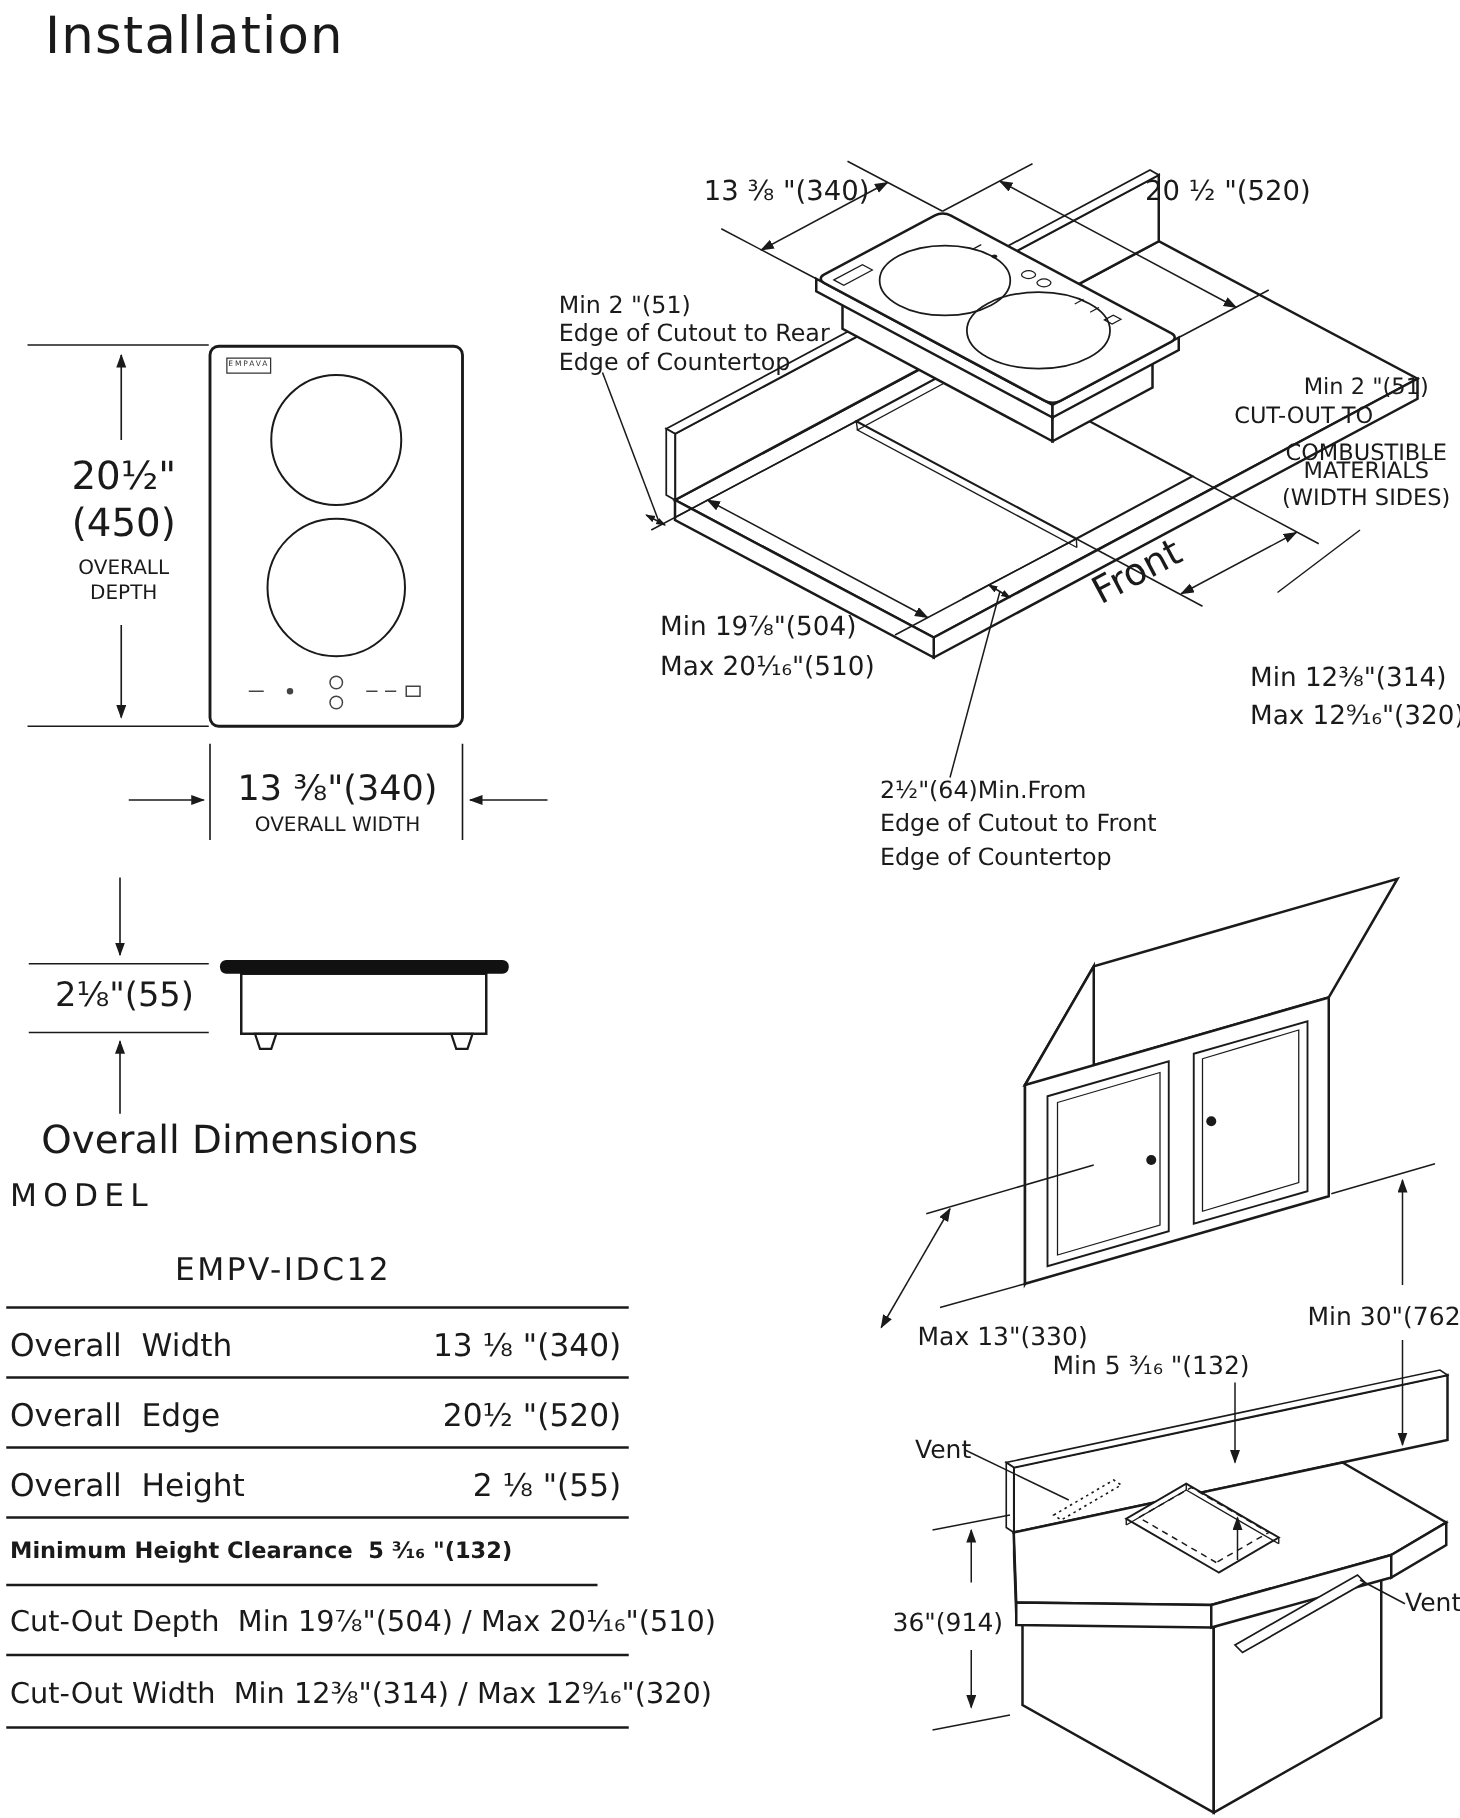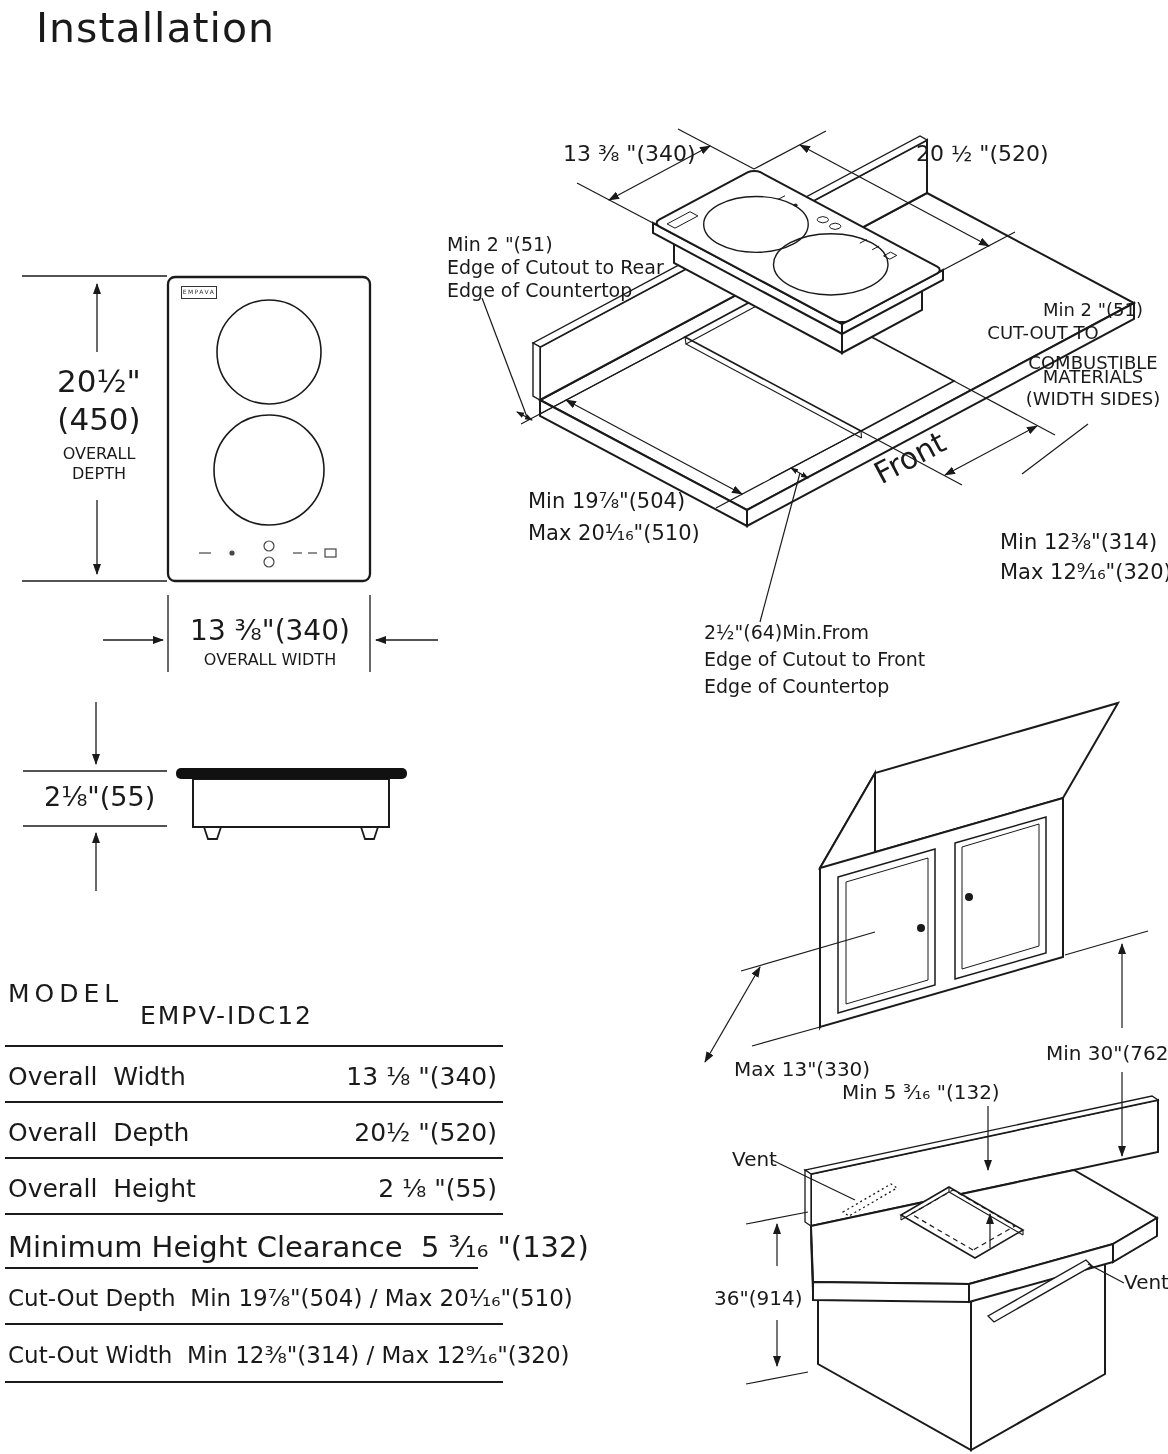--- a/index.html
+++ b/index.html
@@ -15,21 +15,21 @@
   .dim-mid{font-size:27px}
   .dim-w{font-size:28px}
   .sub{font-size:16px}
   .anno{font-size:19px}
   .anno-s{font-size:18px}
   .anno-m{font-size:21px}
   .cab{font-size:20px}
   .exp-dim{font-size:22px}
   .heading{font-size:31px}
   .trow{font-size:25px}
-  .trow-b{font-size:29px;font-weight:normal}
+  .trow-b{font-size:18px;font-weight:bold}
   .trow-s{font-size:23px}
   .tval{text-align:right}
   .model-hdr{font-size:25px;letter-spacing:5px}
   .model-val{font-size:25px;letter-spacing:2px}
   .logo-chip{position:absolute;left:181px;top:286px;width:34px;height:11px;border:1px solid #333;
              font-size:6px;letter-spacing:1.5px;text-align:center;line-height:9px;color:#333}
   .front-rot{transform:rotate(-28deg);font-size:30px}
 </style>
 </head>
 <body>
@@ -218,28 +218,29 @@
 
 <div class="lbl dim-big c" style="left:40px;top:363px;width:118px">20½"</div>
 <div class="lbl dim-big c" style="left:40px;top:401px;width:118px">(450)</div>
 <div class="lbl sub c" style="left:40px;top:444px;width:118px">OVERALL</div>
 <div class="lbl sub c" style="left:40px;top:464px;width:118px">DEPTH</div>
 <div class="lbl dim-w c" style="left:174px;top:614px;width:192px">13 ⅜"(340)</div>
 <div class="lbl sub c" style="left:174px;top:650px;width:192px">OVERALL WIDTH</div>
 
 <div class="lbl dim-mid" style="left:44px;top:781px">2⅛"(55)</div>
 
-
-<div class="lbl model-hdr" style="left:8px;top:979px">MODEL</div>
+<div class="lbl heading" style="left:33px;top:894px">Overall Dimensions</div>
+
+<div class="lbl model-hdr" style="left:8px;top:942px">MODEL</div>
 <div class="lbl model-val" style="left:140px;top:1001px">EMPV-IDC12</div>
 
 <div class="lbl trow" style="left:8px;top:1062px">Overall  Width</div>
 <div class="lbl trow tval" style="left:240px;top:1062px;width:257px">13 ⅛ "(340)</div>
 
-<div class="lbl trow" style="left:8px;top:1118px">Overall  Depth</div>
+<div class="lbl trow" style="left:8px;top:1118px">Overall  Edge</div>
 <div class="lbl trow tval" style="left:240px;top:1118px;width:257px">20½ "(520)</div>
 
 <div class="lbl trow" style="left:8px;top:1174px">Overall  Height</div>
 <div class="lbl trow tval" style="left:240px;top:1174px;width:257px">2 ⅛ "(55)</div>
 
 <div class="lbl trow-b" style="left:8px;top:1230px">Minimum Height Clearance  5 ³⁄₁₆ "(132)</div>
 <div class="lbl trow-s" style="left:8px;top:1285px">Cut-Out Depth  Min 19⅞"(504) / Max 20¹⁄₁₆"(510)</div>
 <div class="lbl trow-s" style="left:8px;top:1342px">Cut-Out Width  Min 12⅜"(314) / Max 12⁹⁄₁₆"(320)</div>
 
 <div class="lbl exp-dim" style="left:563px;top:141px">13 ⅜ "(340)</div>

